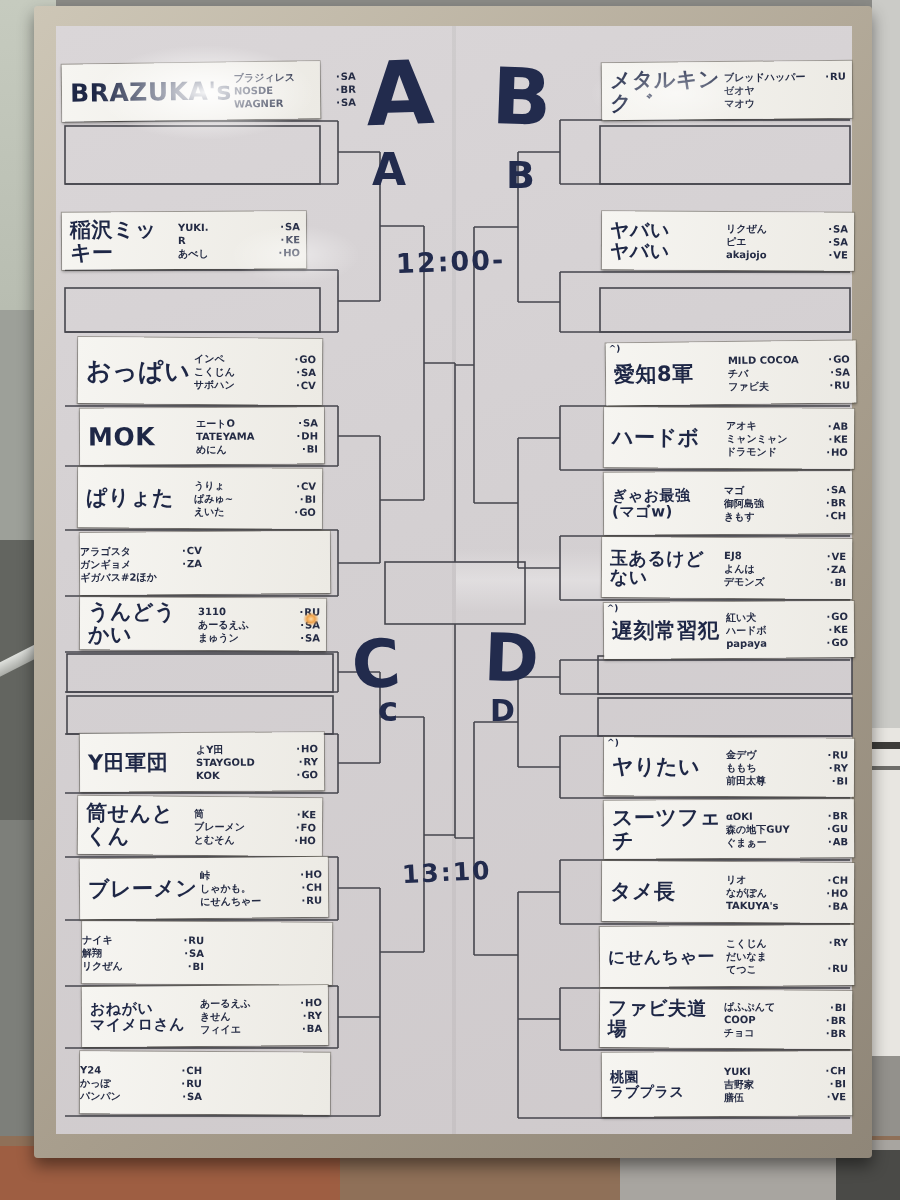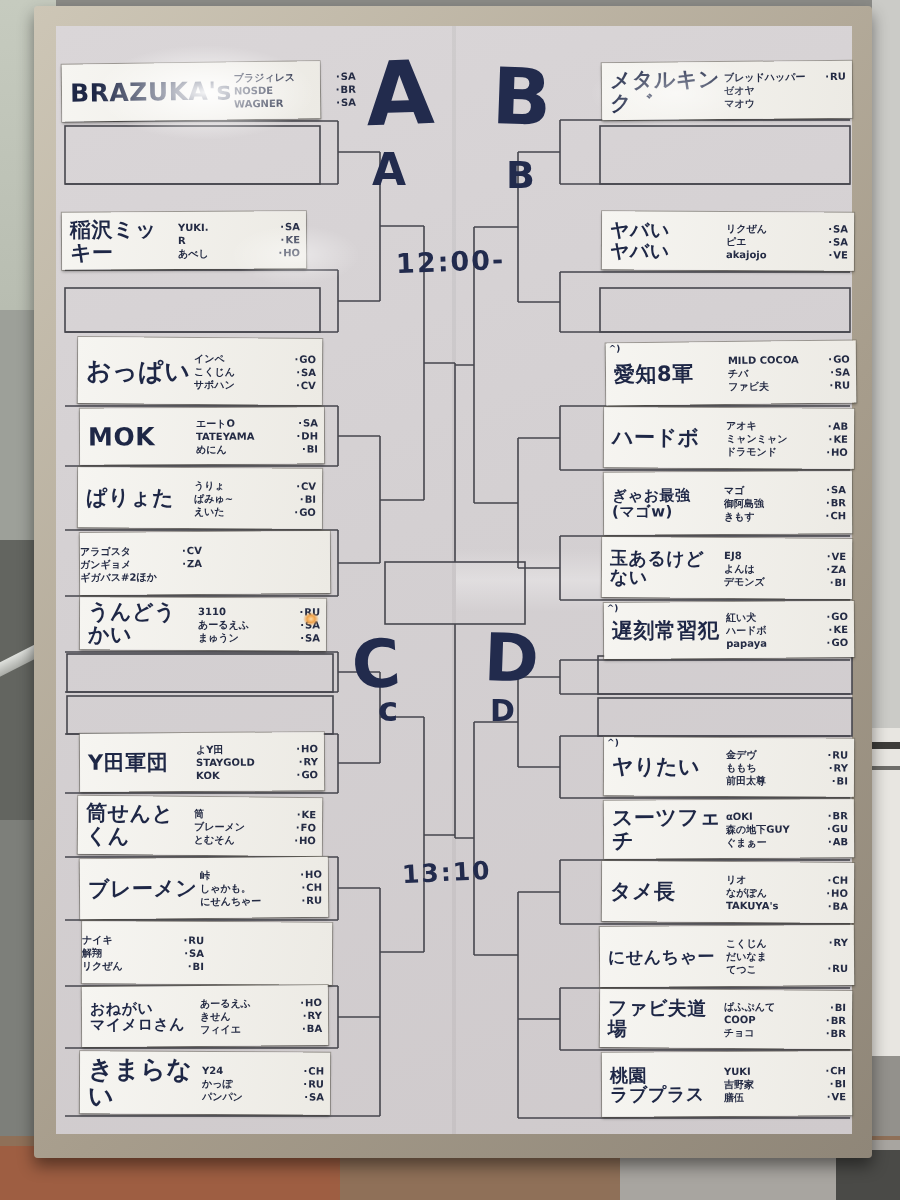--- a/index.html
+++ b/index.html
@@ -328,21 +328,20 @@
           <span class="pt">RY</span>
         </div>
       <div class="pr">
           <span class="pn">フィイエ</span>
           <span class="pt">BA</span>
         </div>
     </div>
   </div>
 
   <div class="strip" style="left:80px;top:1052px;width:250px;height:62px;--r:0.3deg">
-    <div class="tname big">きまらない</div>
     <div class="roster">
       <div class="pr">
           <span class="pn">Y24</span>
           <span class="pt">CH</span>
         </div>
       <div class="pr">
           <span class="pn">かっぽ</span>
           <span class="pt">RU</span>
         </div>
       <div class="pr">
@@ -568,21 +567,21 @@
           <span class="pt">BR</span>
         </div>
       <div class="pr">
           <span class="pn">チョコ</span>
           <span class="pt">BR</span>
         </div>
     </div>
   </div>
 
   <div class="strip" style="left:602px;top:1052px;width:250px;height:64px;--r:-0.4deg">
-    <div class="tname two" style="font-size:18px">桃園
+    <div class="tname two" style="font-size:14px">桃園
 ラブプラス</div>
     <div class="roster">
       <div class="pr">
           <span class="pn">YUKI</span>
           <span class="pt">CH</span>
         </div>
       <div class="pr">
           <span class="pn">吉野家</span>
           <span class="pt">BI</span>
         </div>

